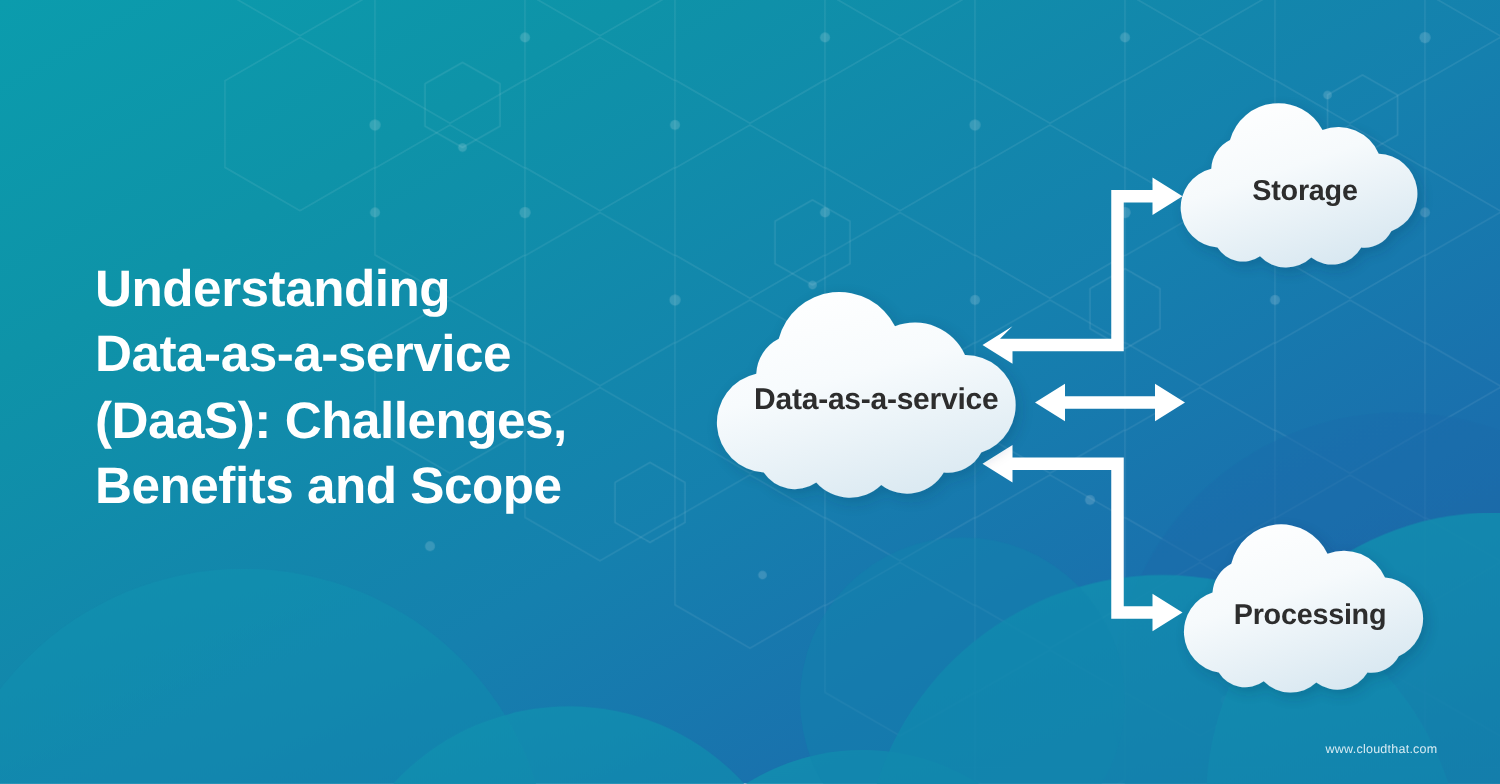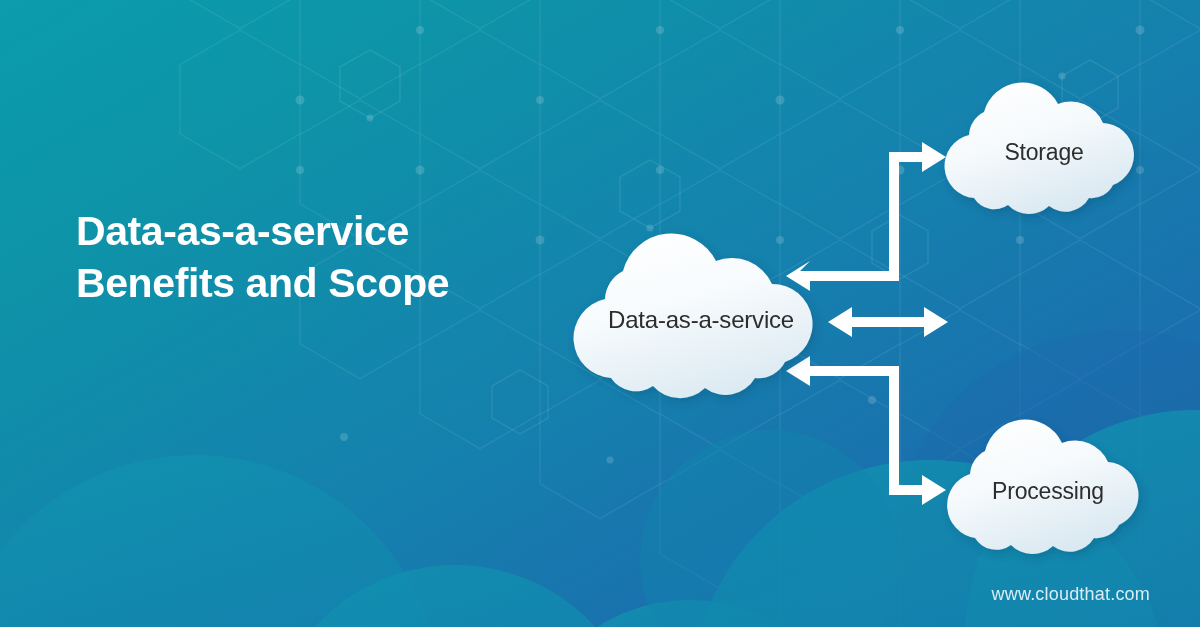--- a/index.html
+++ b/index.html
@@ -43,37 +43,37 @@
   
   #diagram { position:absolute; left:0; top:0; width:1200px; height:627px; }
   .cloud-node { position:absolute; }
   .cloud-node svg { display:block; overflow:visible; }
   .cloud-label {
     position:absolute; left:0; top:0;
     width:100%; height:100%;
     display:flex; align-items:center; justify-content:center;
     color:#2d2d2d;
     font-size:23px;
-    font-weight:normal;
+    font-weight:bold;
     letter-spacing:-0.2px;
     white-space:nowrap;
     text-align:center;
   }
   #node-main { left:556px; top:232px; width:290px; height:175px; }
   #node-main .cloud-label { font-size:24px; }
   #node-storage { left:930px; top:82px; width:228px; height:140px; }
   #node-processing { left:930px; top:252px; width:240px; height:142px; }
   #node-analytics { left:930px; top:420px; width:236px; height:142px; }
 
   
   #site-url {
     position:absolute;
     right:50px; bottom:22px;
     color:#d9ecf4;
-    font-size:18px;
+    font-size:10px;
     letter-spacing:0.2px;
   }
 </style>
 </head>
 <body>
 
 <div id="banner">
 
   <div class="bg-layer">
     <svg class="bg-svg" viewBox="0 0 1200 627" xmlns="http://www.w3.org/2000/svg">
@@ -184,21 +184,23 @@
         <circle cx="930" cy="700" r="240" fill="url(#decorGrad)" opacity="0.80"></circle>
         <circle cx="1195" cy="640" r="230" fill="url(#decorGrad)" opacity="0.80"></circle>
         <rect x="0" y="810" width="1200" height="200" fill="#1288ab" opacity="0.80"></rect>
         <circle cx="770" cy="560" r="130" fill="#1184ad" opacity="0.45"></circle>
       </g>
     </svg>
   </div>
 
 
   <h1 id="headline">
+    <span class="hl-line">Understanding</span>
     <span class="hl-line">Data-as-a-service</span>
+    <span class="hl-line">(DaaS): Challenges,</span>
     <span class="hl-line">Benefits and Scope</span>
   </h1>
 
   <div id="diagram">
     <svg class="bg-svg" viewBox="0 0 1200 627" xmlns="http://www.w3.org/2000/svg" style="pointer-events:none;">
 
       <g fill="#ffffff">
         <path d="M800 271 L889 271 L889 152 L922 152
                  L922 142 L946 157 L922 172 L922 162 L899 162 L899 281
                  L810 281 L810 291 L786 276 L810 261 Z"></path>

